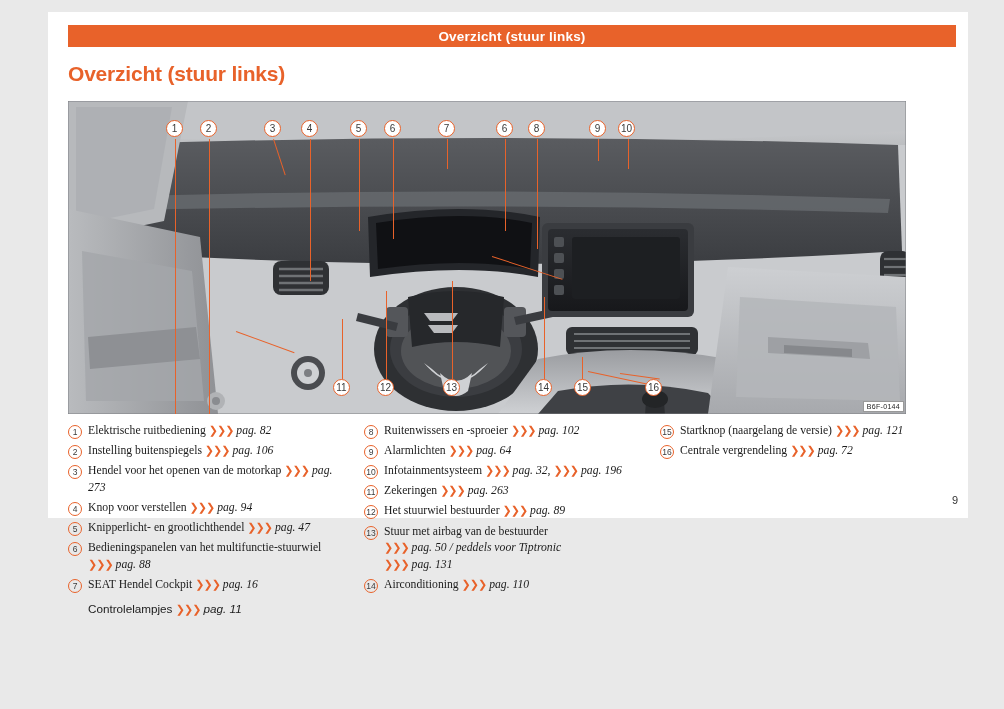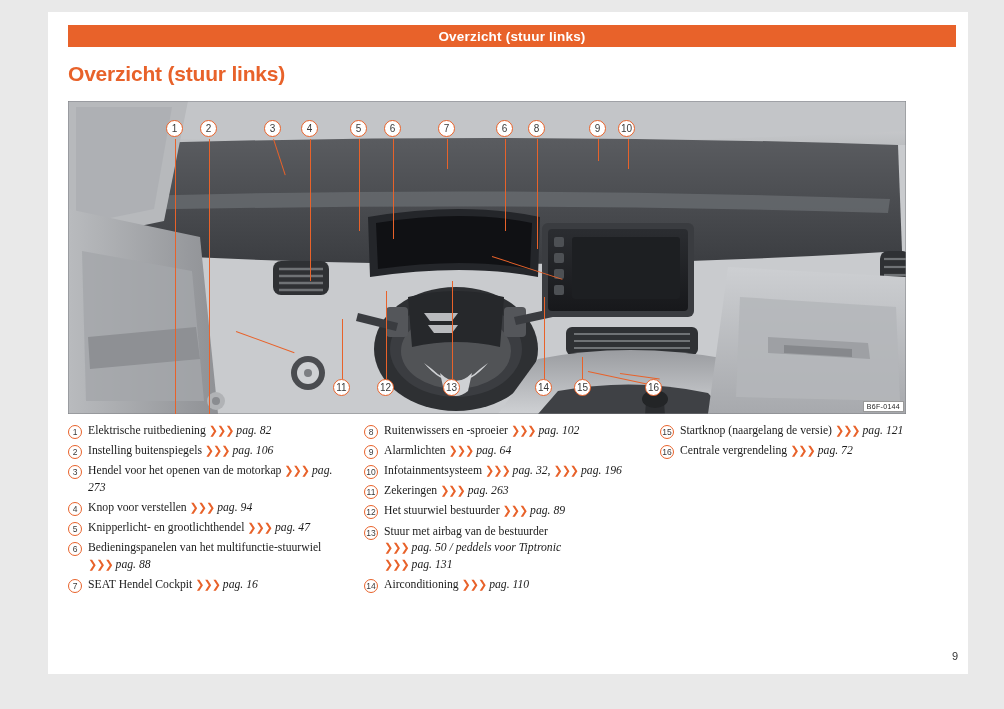--- a/index.html
+++ b/index.html
@@ -6,21 +6,21 @@
   html, body { margin: 0; padding: 0; }
   body {
     width: 1004px; height: 709px;
     background: #e9e9e9;
     font-family: "Liberation Sans", sans-serif;
     overflow: hidden;
   }
   .page {
     position: absolute;
     left: 48px; top: 12px;
-    width: 920px; height: 662px;
+    width: 920px; height: 506px;
     background: #ffffff;
   }
   .topbar {
     position: absolute;
     left: 20px; top: 13px;
     width: 888px; height: 22px;
     background: #e8622a;
     color: #ffffff;
     font-size: 13.5px;
     font-weight: bold;
@@ -389,20 +389,25 @@
         </span>
       </div>
       <div class="item">
         <span class="num">7</span>
         <span class="txt">
           <span>SEAT Hendel Cockpit</span>
           <span class="arrows">❯❯❯</span>
           <span class="pg">pag. 16</span>
         </span>
       </div>
+      <div class="sub">
+        <span>Controlelampjes</span>
+        <span class="arrows">❯❯❯</span>
+        <span class="pg">pag. 11</span>
+      </div>
     </div>
 
     <div class="legcol c2">
       <div class="item">
         <span class="num">8</span>
         <span class="txt">
           <span>Ruitenwissers en -sproeier</span>
           <span class="arrows">❯❯❯</span>
           <span class="pg">pag. 102</span>
         </span>

